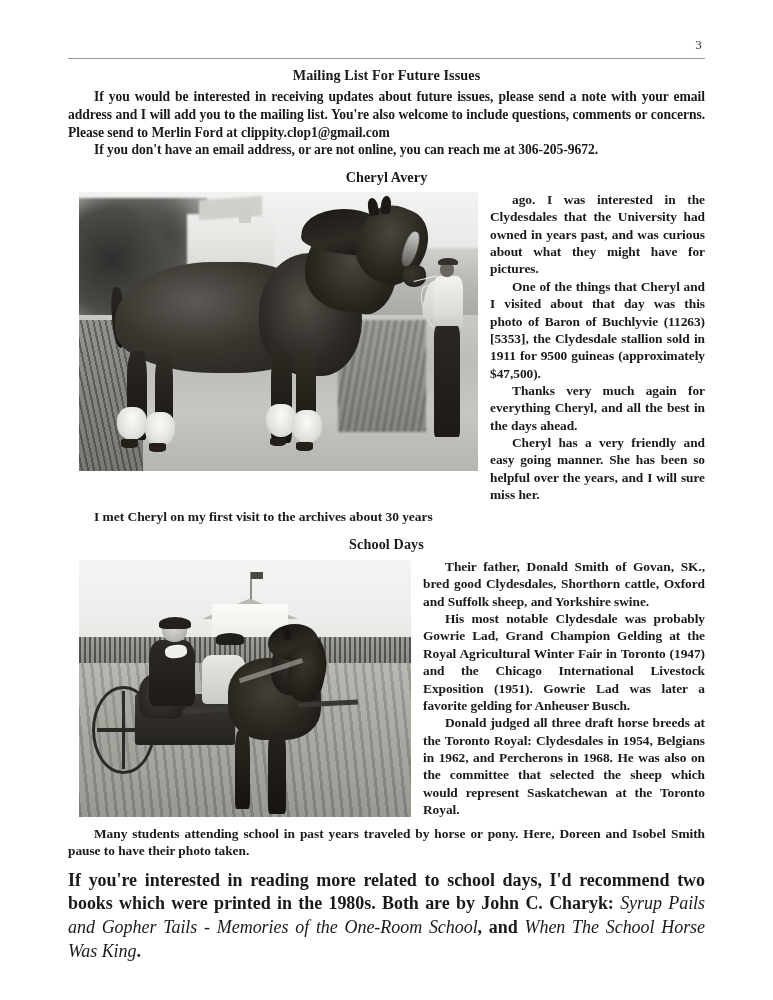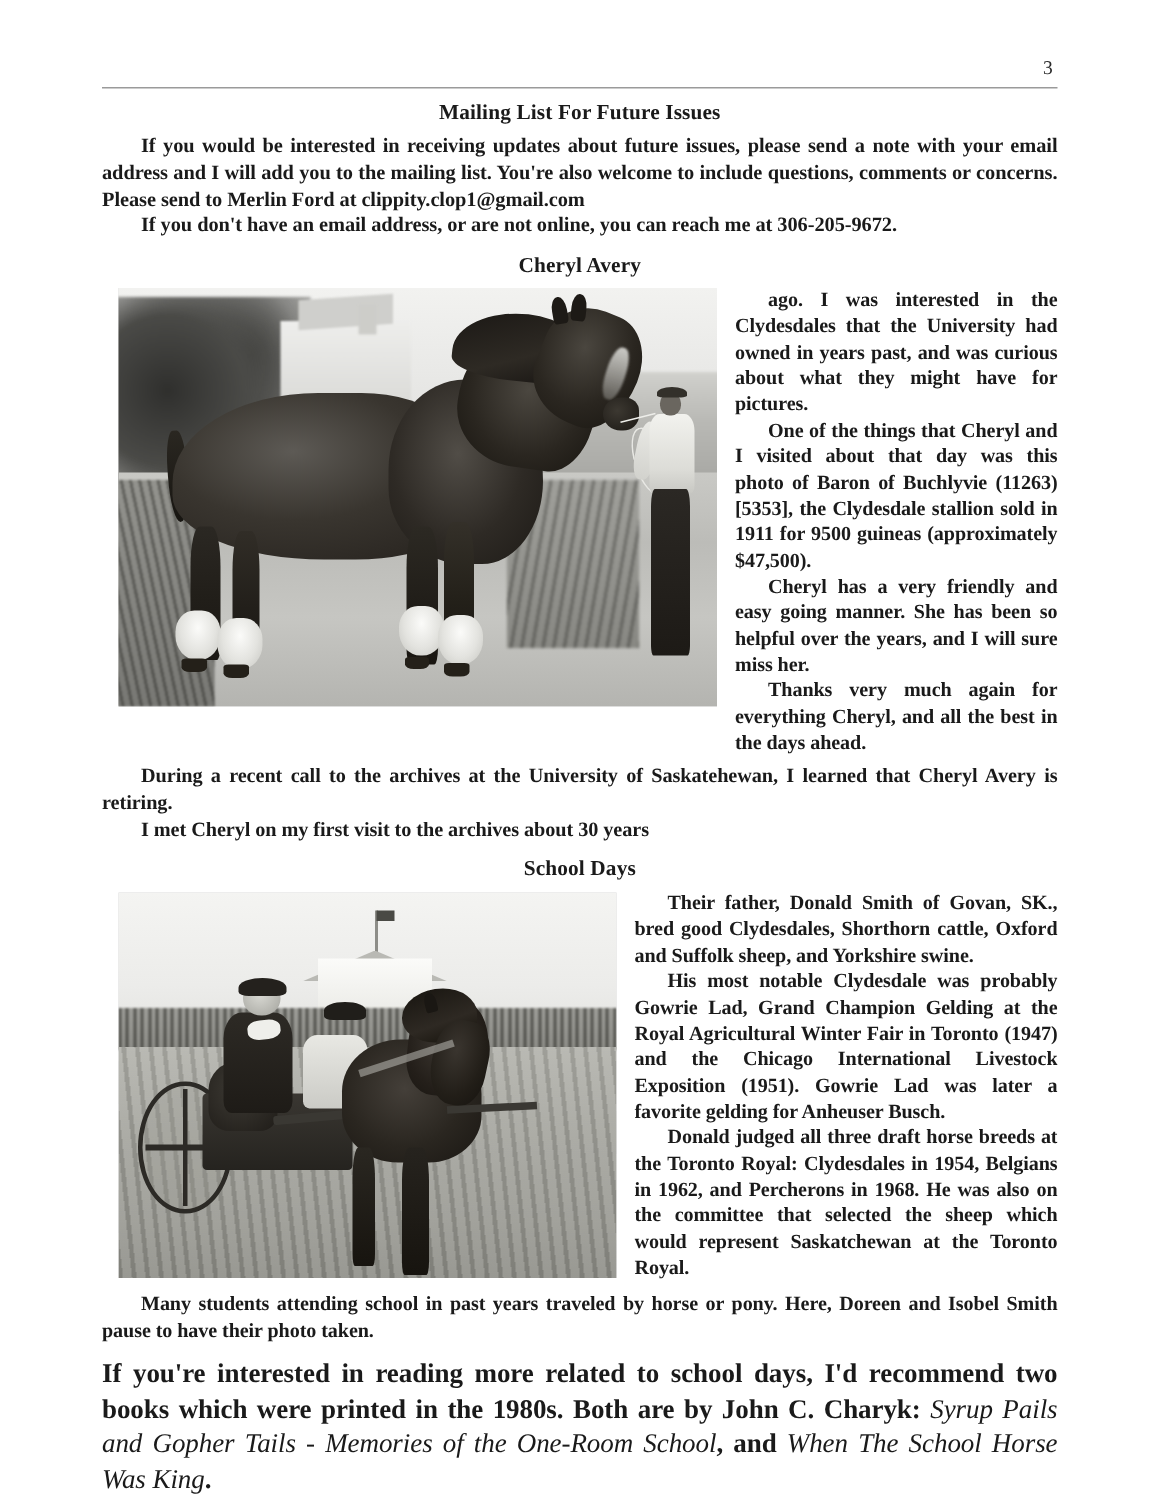--- a/index.html
+++ b/index.html
@@ -488,26 +488,25 @@
         <div class="ph1-man-arm"></div>
         <div class="ph1-man-shirt"></div>
         <div class="ph1-man-pants"></div>
         <div class="ph1-man-head"></div>
         <div class="ph1-man-cap"></div>
       </div>
 
       <div class="col-right">
         <p>ago. I was interested in the Clydesdales that the University had owned in years past, and was curious about what they might have for pictures.</p>
         <p>One of the things that Cheryl and I visited about that day was this photo of Baron of Buchlyvie (11263) [5353], the Clydesdale stallion sold in 1911 for 9500 guineas (approximately $47,500).</p>
+        <p>Thanks very much again for everything Cheryl, and all the best in the days ahead.</p>
         <p>Cheryl has a very friendly and easy going manner. She has been so helpful over the years, and I will sure miss her.</p>
-        <p>Thanks very much again for everything Cheryl, and all the best in the days ahead.</p>
       </div>
 
       <div class="cap">
-        <p>During a recent call to the archives at the University of Saskatehewan, I learned that Cheryl Avery is retiring.</p>
         <p>I met Cheryl on my first visit to the archives about 30 years</p>
       </div>
     </div>
 
     <h2 class="section-title second">School Days</h2>
 
     <div class="block">
       <div class="photo photo-2">
         <div class="ph2-sky"></div>
         <div class="ph2-flag"></div>

